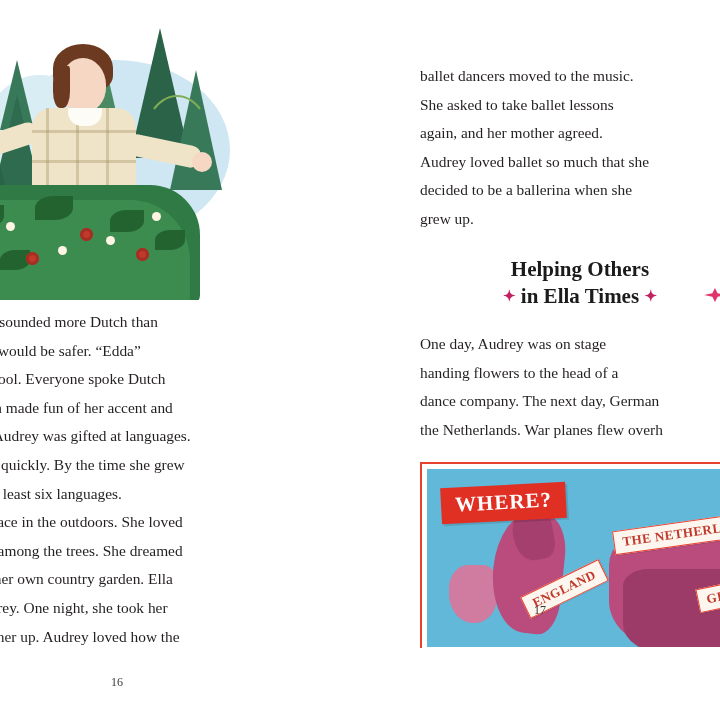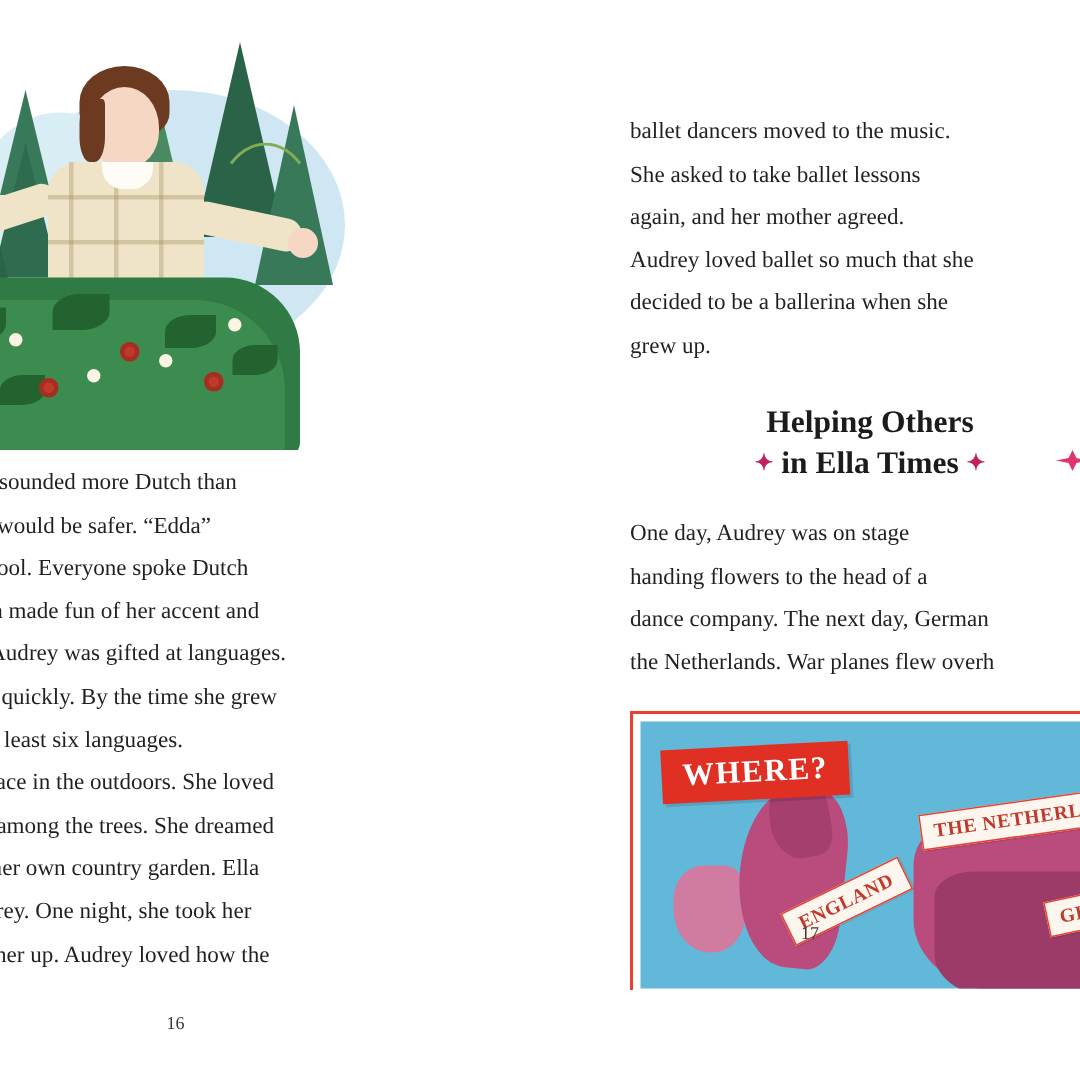--- a/index.html
+++ b/index.html
@@ -23,21 +23,21 @@
 
   
   .page-left {
     position: absolute;
     left: 0; top: 0;
     width: 360px; height: 720px;
     overflow: hidden;
   }
   .page-right {
     position: absolute;
-    left: 360px; top: 12px;
+    left: 360px; top: 0;
     width: 360px; height: 648px;
     overflow: hidden;
   }
 
   
   .illus {
     position: absolute;
     left: -60px;
     top: 0;
     width: 360px;

